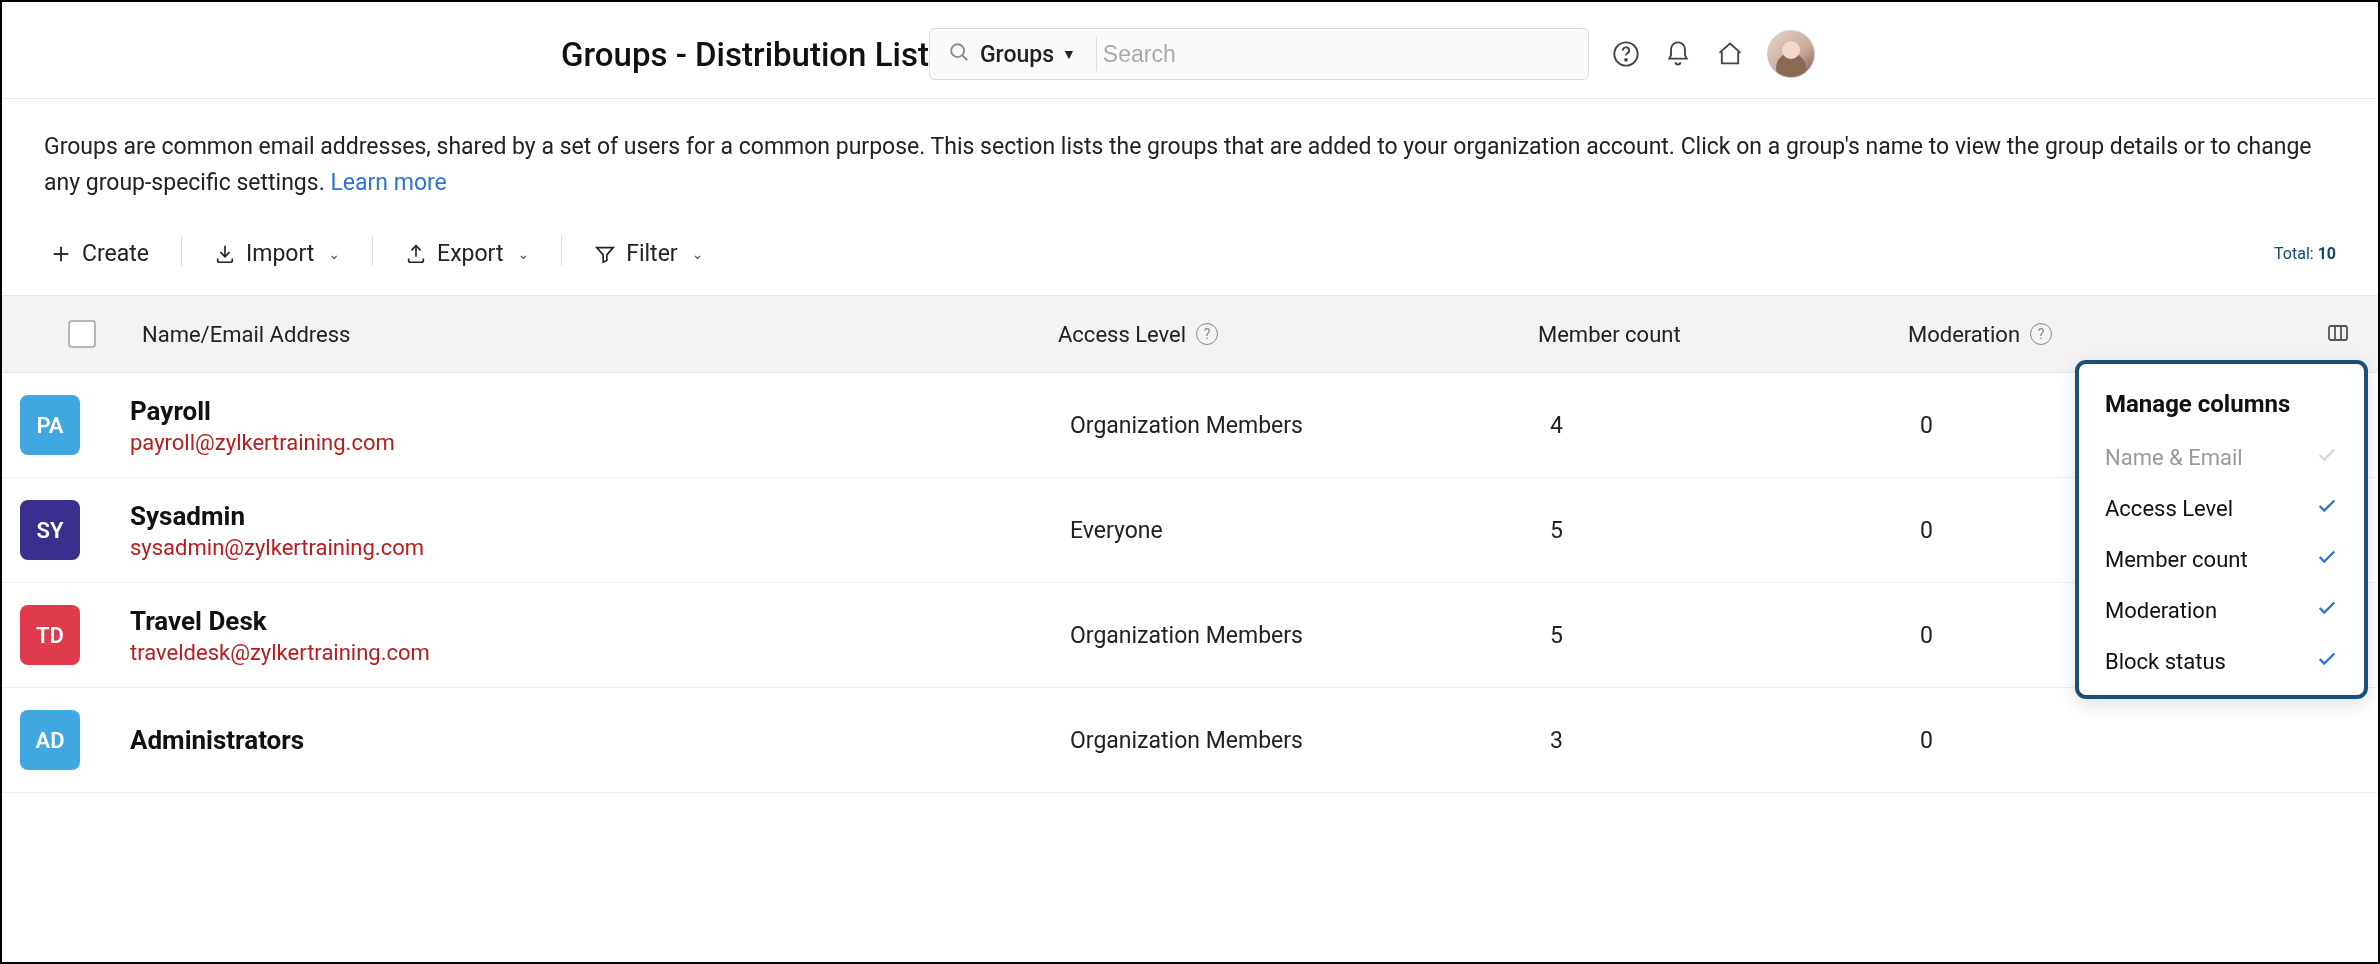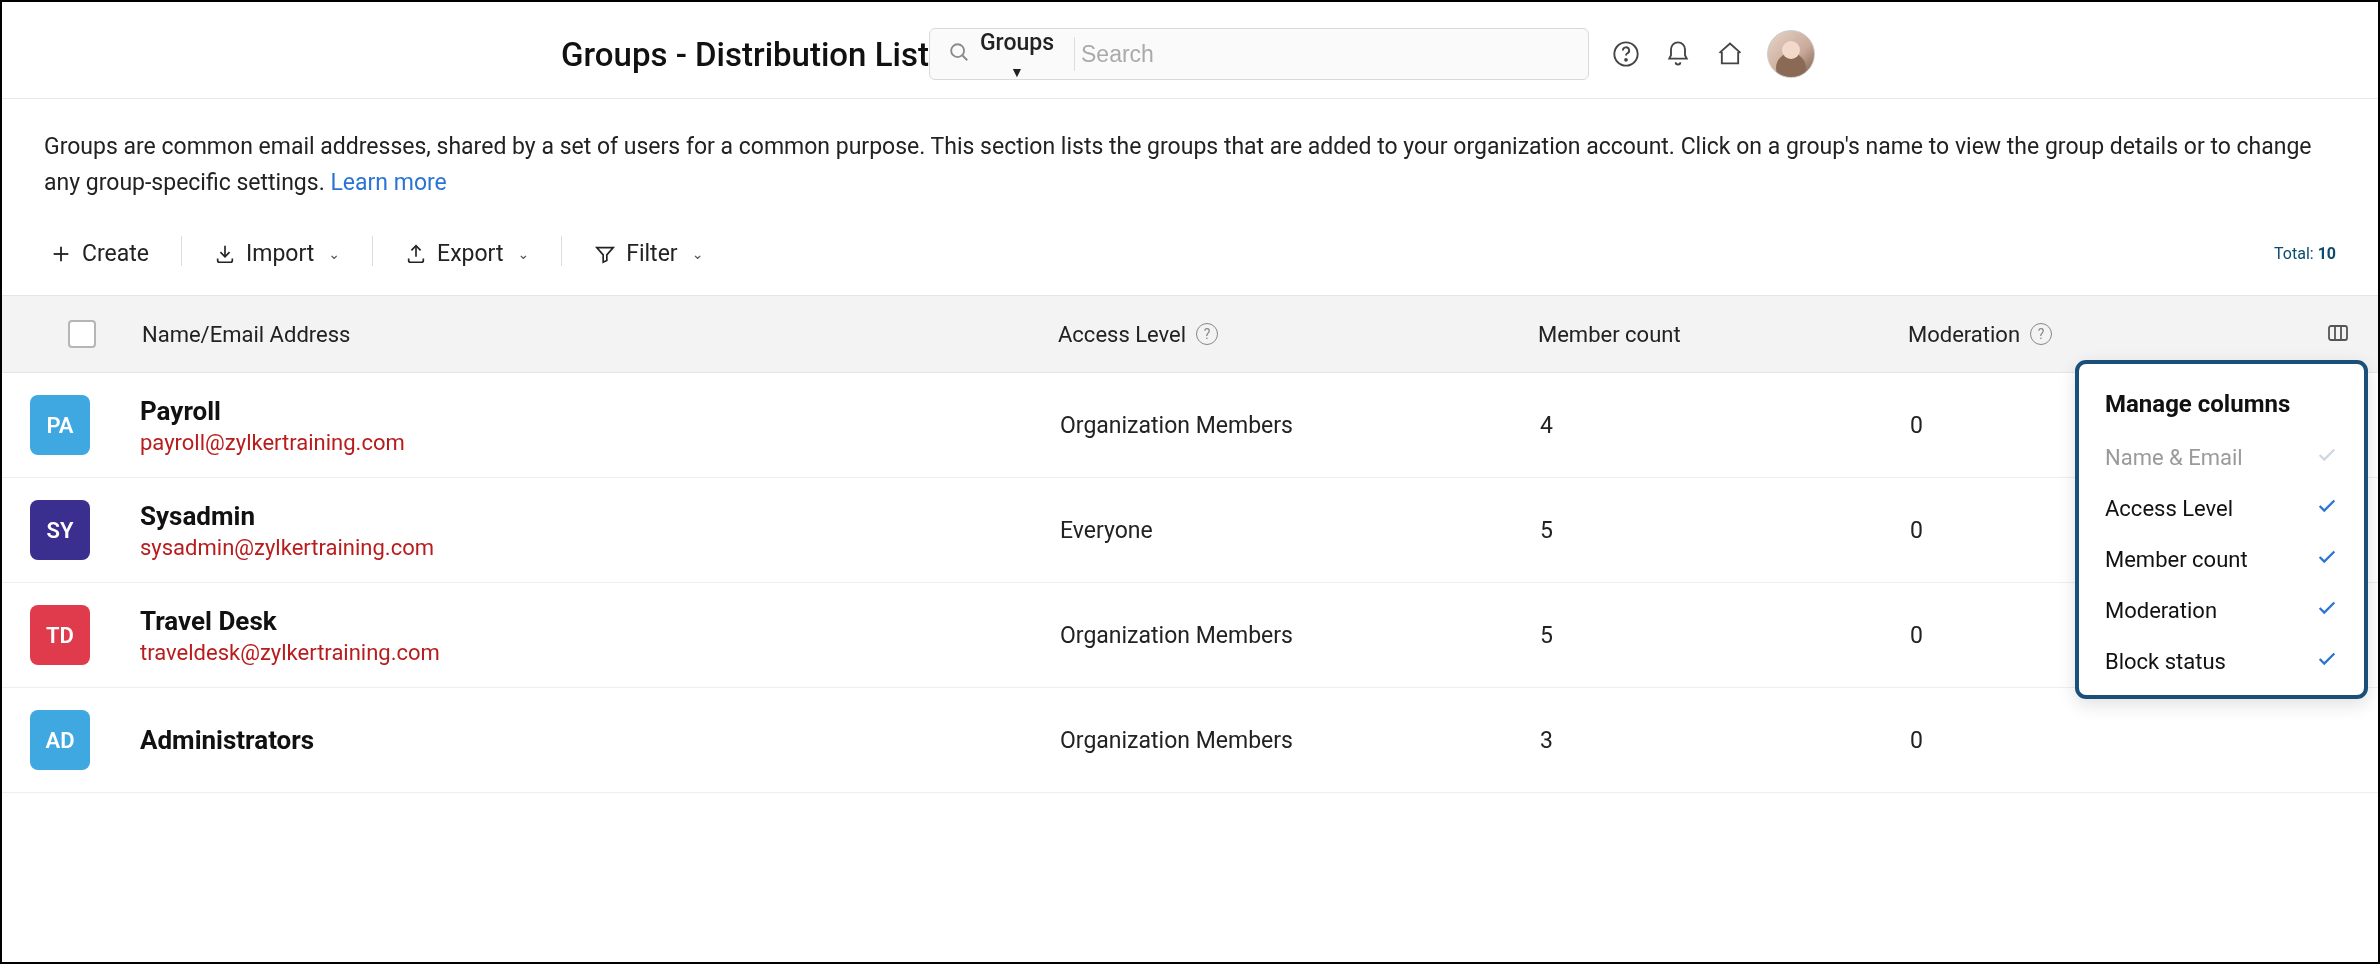--- a/index.html
+++ b/index.html
@@ -45,21 +45,20 @@
 .search-icon { color: #8a8a8a; flex-shrink: 0; }
 .scope-select {
   display: flex;
   align-items: center;
   gap: 8px;
   font-size: 23px;
   color: #222;
   padding: 0 14px 0 10px;
   cursor: pointer;
   font-weight: 500;
-  flex-direction: column;
 }
 .scope-caret { font-size: 14px; color: #222; }
 .scope-divider { width:1px; height:34px; background:#ddd; margin:0 6px; }
 .search-input {
   flex: 1;
   border: none;
   outline: none;
   font-size: 23px;
   background: transparent;
   color: #222;
@@ -136,21 +135,21 @@
   display:inline-flex; align-items:center; justify-content:center;
   font-size:14px; color:#888;
 }
 .th-cols { display:flex; justify-content:flex-end; padding-right:8px; color:#555; cursor:pointer; }
 
 .trow {
   display: grid;
   grid-template-columns: 120px 1fr 480px 370px 370px 80px;
   align-items: center;
   border-bottom: 1px solid #eee;
-  padding: 22px 18px;
+  padding: 22px 8px;
 }
 .gicon {
   width: 60px; height: 60px; border-radius: 8px;
   display:flex; align-items:center; justify-content:center;
   color:#fff; font-weight:600; font-size: 22px;
   margin-left: 10px;
 }
 .name-cell { display:flex; flex-direction:column; gap:4px; }
 .gname { font-size: 26px; font-weight: 700; color:#111; cursor:pointer; }
 .gemail { font-size: 22px; color:#b91c1c; }

